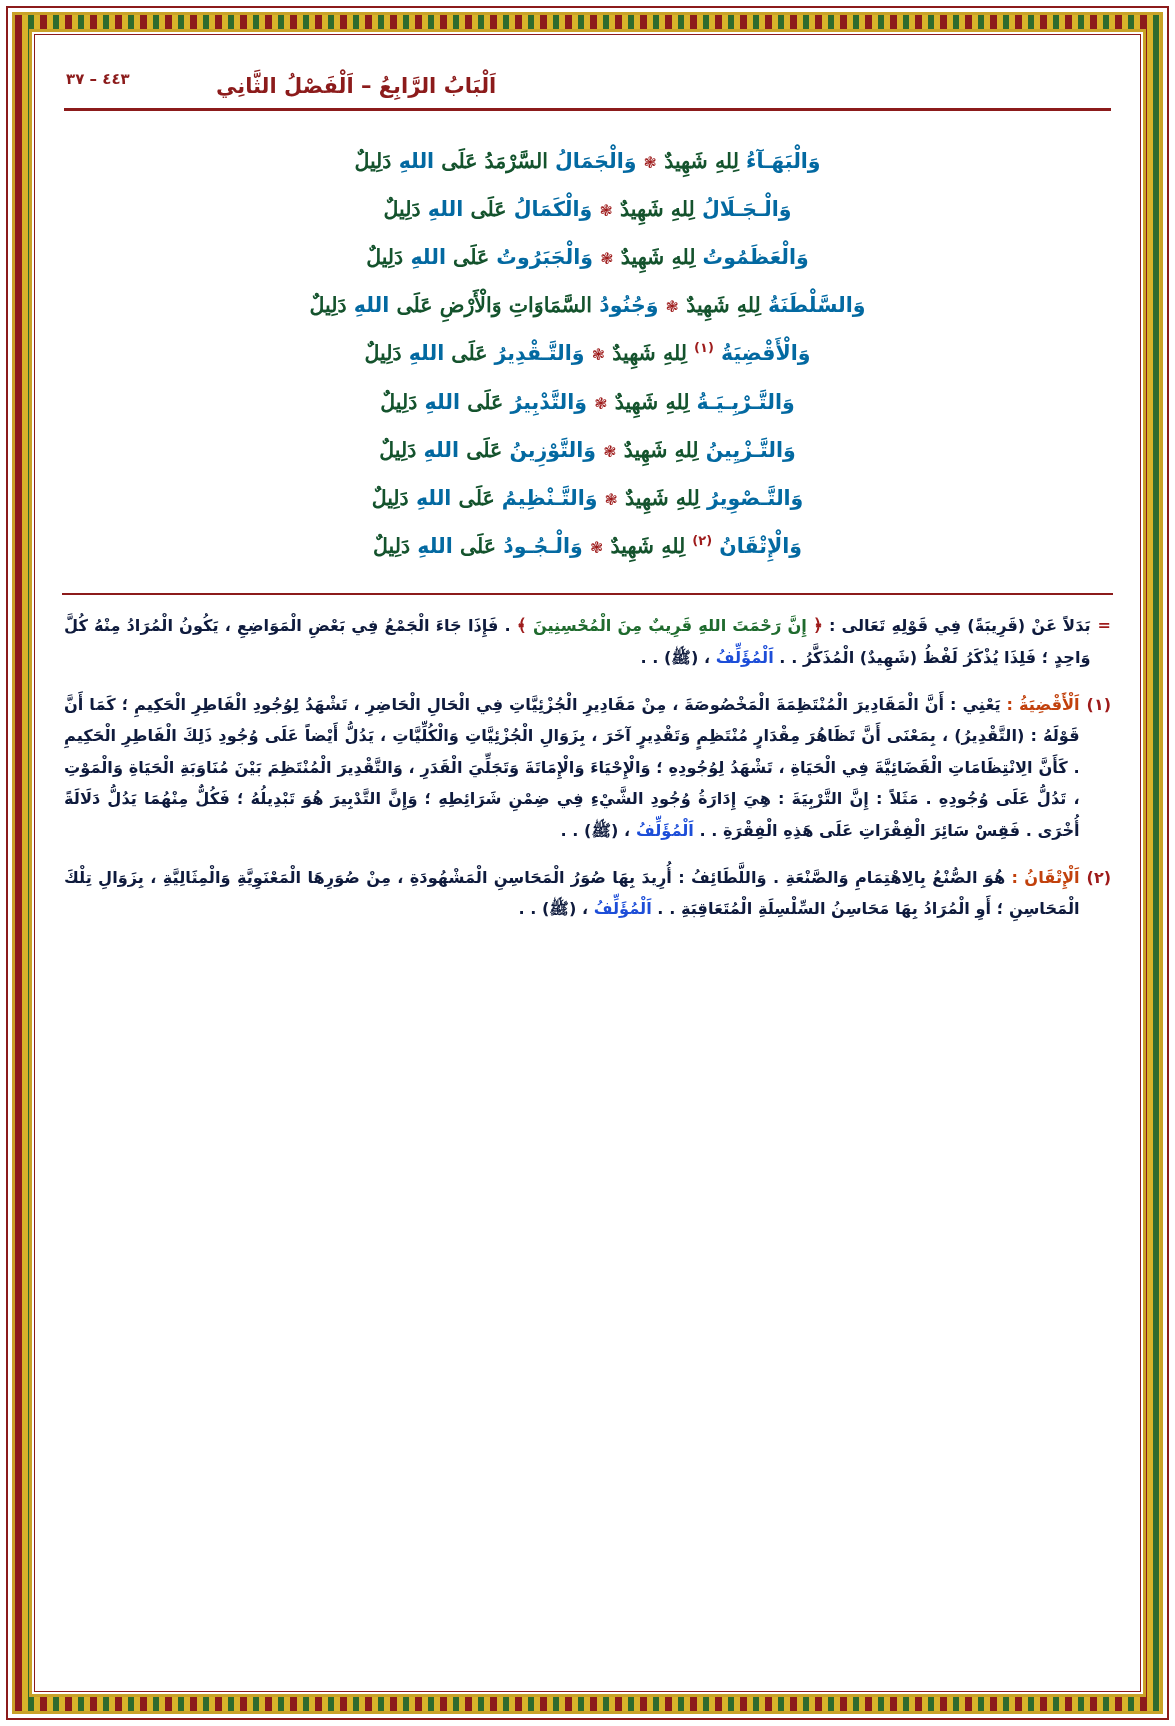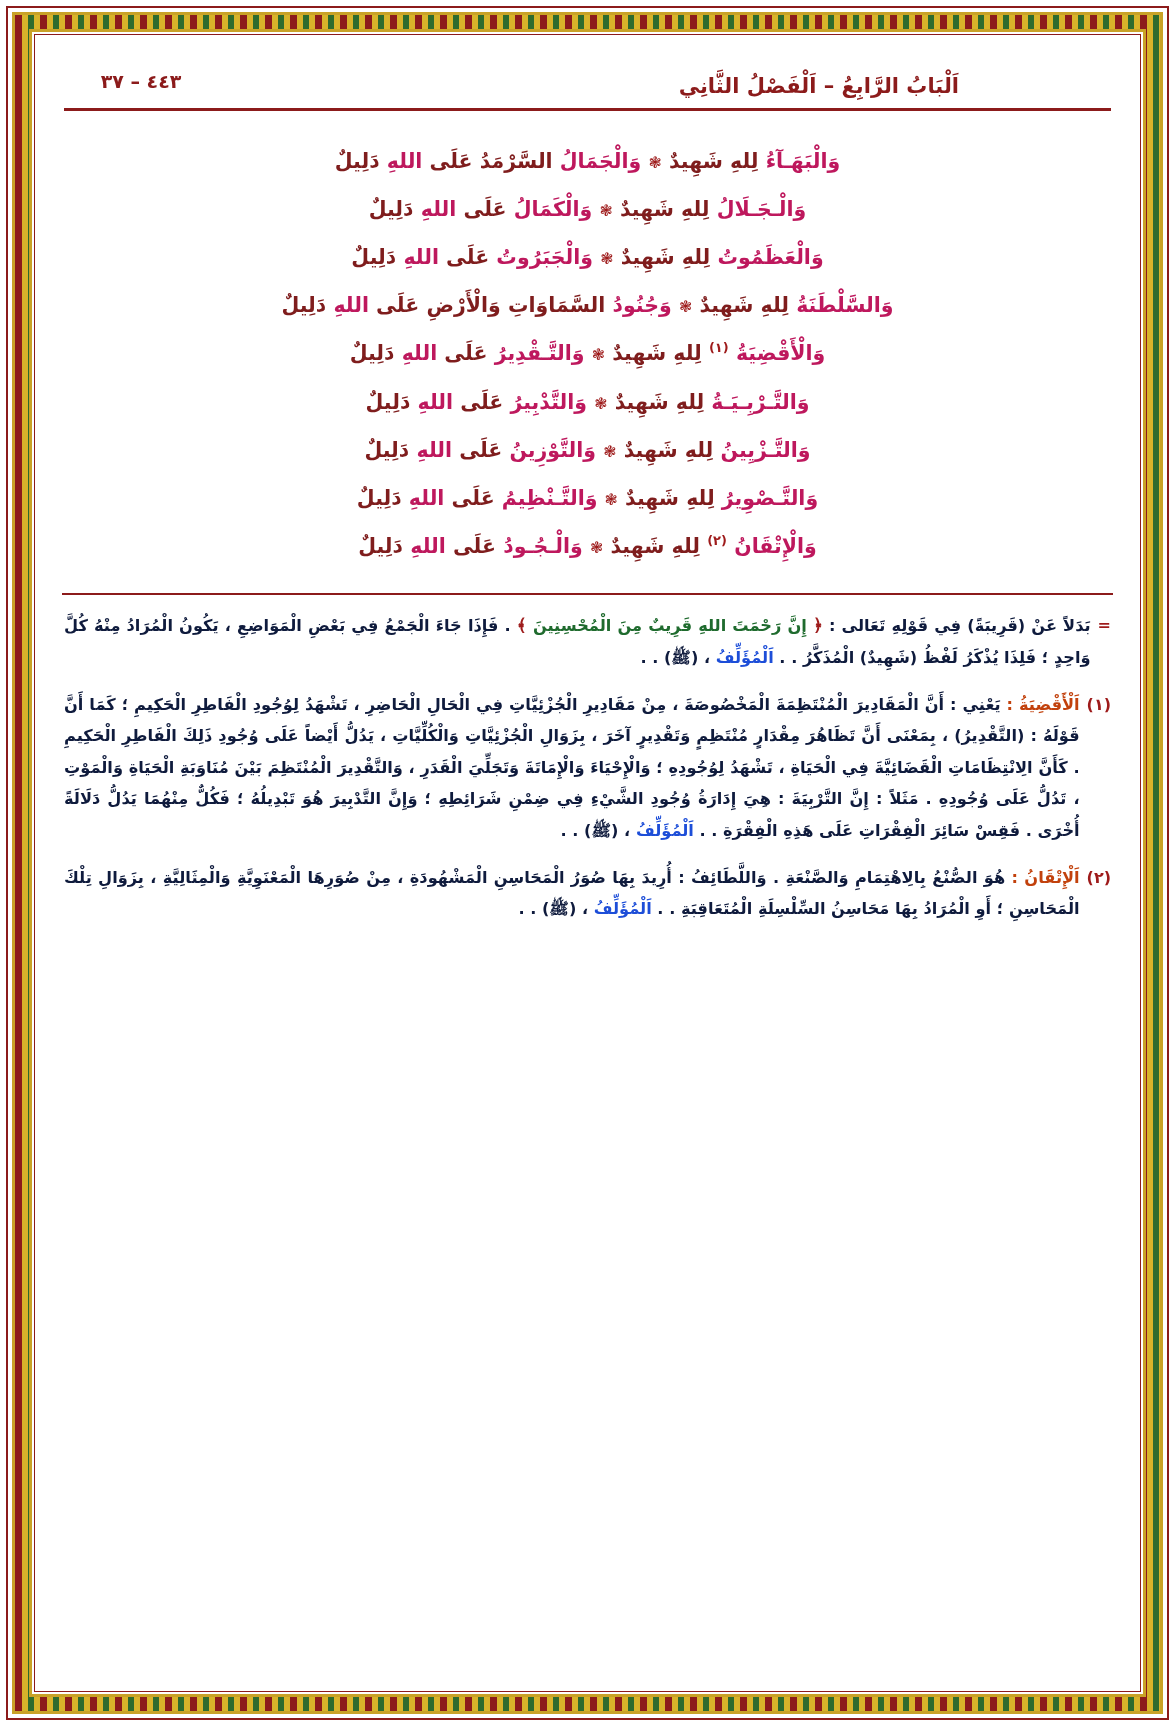--- a/index.html
+++ b/index.html
@@ -63,34 +63,34 @@
   
   .header {
     display: flex;
     align-items: flex-start;
     justify-content: space-between;
     padding: 24px 18px 0 18px;
     direction: rtl;
   }
   .header-title {
     flex: 1;
-    text-align: right;
+    text-align: left;
     color: #8c1b1b;
     font-size: 21px;
     font-weight: bold;
     letter-spacing: 0.5px;
     margin-top: 4px;
   }
   .header-page {
     color: #8c1b1b;
-    font-size: 19px;
+    font-size: 15px;
     font-weight: bold;
     white-space: nowrap;
     min-width: 150px;
-    text-align: center;
+    text-align: left;
   }
   .header-spacer { min-width: 150px; }
 
   .header-rule {
     margin: 10px 16px 0 16px;
     height: 3px;
     background: #8c1b1b;
   }
 
   
@@ -100,22 +100,22 @@
   }
   .verse-line {
     text-align: center;
     font-size: 20.5px;
     line-height: 1.62;
     color: #8c1b1b;
     font-weight: bold;
     padding: 7.5px 0;
     white-space: nowrap;
   }
-  .verse-line .dark { color: #7f1d1d; }
-  .verse-line .red  { color: #be185d; }
+  .verse-line .dark { color: #14532d; font-family: Liberation Serif, serif; }
+  .verse-line .red  { color: #0369a1; }
   .verse-line .flower { color: #9e1b1b; font-size: 16px; }
   .sup { font-size: 13px; vertical-align: super; color: #9e1b1b; }
 
   
   .divider {
     margin: 22px 14px 14px 14px;
     height: 2px;
     background: #8c1b1b;
   }
 

